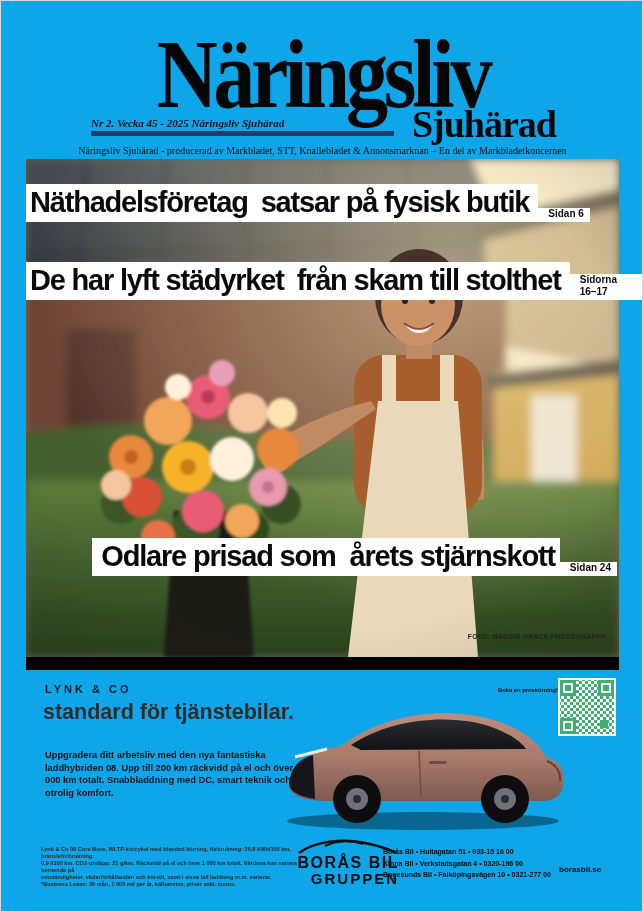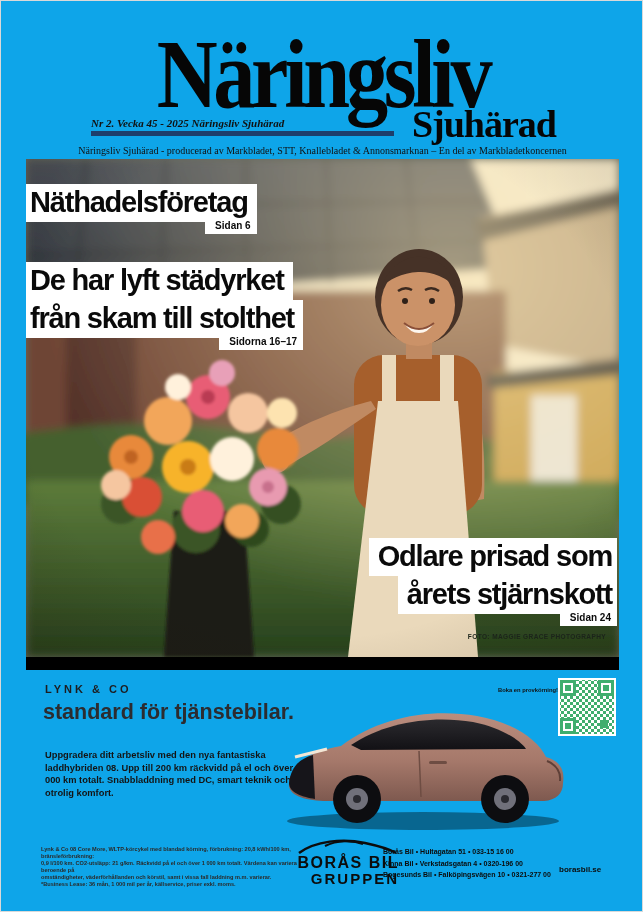--- a/index.html
+++ b/index.html
@@ -39,21 +39,21 @@
   }
   .photo svg { display:block; }
   .photo-credit {
     position:absolute; right:36px; top:632px;
     font-size:6.5px; font-weight:bold; letter-spacing:0.4px; color:#1c241a;
   }
   .divider-bar {
     position:absolute; left:25px; top:656px; width:593px; height:13px; background:#000;
   }
   
-  .hl-block { position:absolute; display:flex; flex-direction:column; align-items:flex-start; }
+  .hl-block { position:absolute; display:flex; flex-direction:row; align-items:flex-start; }
   .hl-block.right { align-items:flex-end; }
   .hl-line {
     display:inline-block; background:#ffffff; color:#0a0a0a;
     font-weight:bold; font-size:29px; line-height:33px; letter-spacing:-1.2px;
     padding:2px 9px 3px 4px; white-space:nowrap;
   }
   .hl-block.right .hl-line { padding:2px 5px 3px 9px; }
   .page-ref {
     display:inline-block; background:#ffffff; color:#0a0a0a;
     font-weight:bold; font-size:10px; line-height:12px; padding:0 6px 2px 10px;
@@ -222,20 +222,21 @@
           <circle cx="182" cy="238" r="7" fill="#b93a52"></circle>
         <circle cx="105" cy="298" r="7" fill="#bf6420"></circle>
           <circle cx="242" cy="328" r="6" fill="#c76f8c"></circle>
       </g>
       <rect x="0" y="0" width="593" height="498" fill="url(#vig)"></rect>
     </svg>
   </div>
 
   <div class="hl-block" style="left:25px; top:183px;">
     <span class="hl-line">Näthadelsföretag</span>
+    <span class="hl-line">satsar på fysisk butik</span>
     <span class="page-ref">Sidan 6</span>
   </div>
 
   <div class="hl-block" style="left:25px; top:261px;">
     <span class="hl-line">De har lyft städyrket</span>
     <span class="hl-line">från skam till stolthet</span>
     <span class="page-ref">Sidorna 16–17</span>
   </div>
 
   <div class="hl-block right" style="right:25px; top:537px;">

